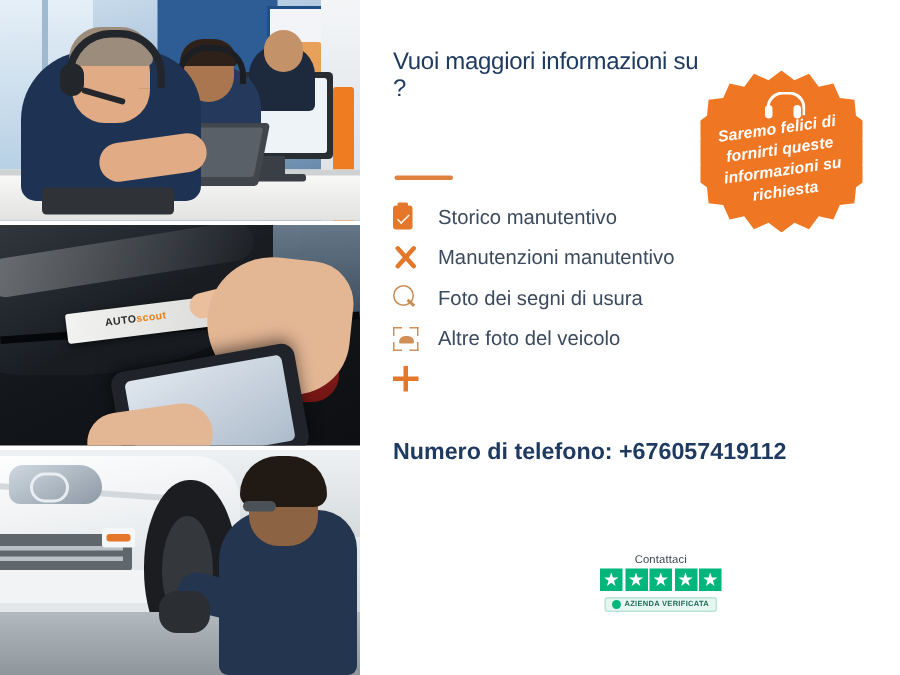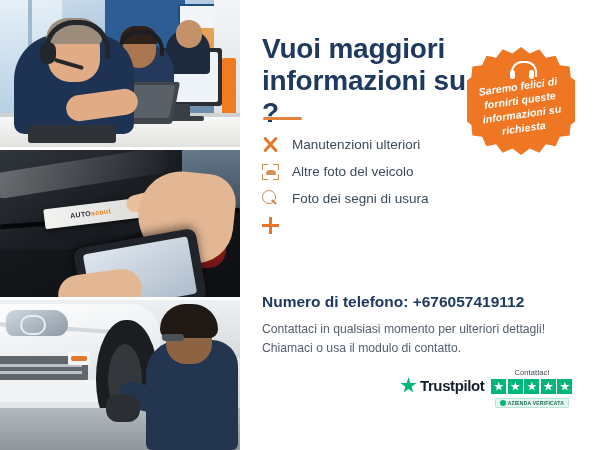--- a/index.html
+++ b/index.html
@@ -89,21 +89,21 @@
   .p3 .glove{position:absolute;left:106px;top:94px;width:34px;height:28px;background:#2b2f34;border-radius:12px;}
   .p3 .badge-p{position:absolute;left:68px;top:52px;width:22px;height:13px;background:#f4f6f7;border-radius:2px;}
   .p3 .badge-p:after{content:"";position:absolute;left:3px;top:4px;width:16px;height:5px;background:#e4772a;border-radius:2px;}
   .p3 .bench{position:absolute;right:0;top:58px;width:46px;height:92px;background:linear-gradient(180deg,#e8ebed,#b9c0c5);}
   .p3 .bench:after{content:"";position:absolute;left:4px;top:26px;right:4px;height:3px;background:#98a0a6;box-shadow:0 22px 0 #98a0a6;}
 
   
   .content{position:relative;flex:1;height:450px;background:#ffffff;padding:0;}
 
   .headline{position:absolute;left:22px;top:33px;width:215px;
-    font-size:28px;line-height:1.14;font-weight:bold;color:#1f3a60;letter-spacing:-.2px;}
+    font-size:16px;line-height:1.14;font-weight:normal;color:#1f3a60;letter-spacing:-.2px;}
 
   .rule{position:absolute;left:23px;top:117px;width:39px;height:3px;background:#e0813e;border-radius:2px;}
 
   
   .badge{position:absolute;left:227px;top:47px;width:108px;height:108px;}
   .badge .blob{position:absolute;inset:0;background:#ef7622;}
   .badge .blob{
     clip-path:polygon(50% 0%,58% 6%,67% 2%,73% 10%,82% 8%,86% 17%,95% 18%,96% 28%,103% 33%,100% 42%,106% 50%,100% 58%,103% 67%,96% 72%,95% 82%,86% 83%,82% 92%,73% 90%,67% 98%,58% 94%,50% 100%,42% 94%,33% 98%,27% 90%,18% 92%,14% 83%,5% 82%,4% 72%,-3% 67%,0% 58%,-6% 50%,0% 42%,-3% 33%,4% 28%,5% 18%,14% 17%,18% 8%,27% 10%,33% 2%,42% 6%);
   }
   .badge .headset{position:absolute;left:44px;top:14px;width:22px;height:16px;}
@@ -246,72 +246,73 @@
       <div class="headset">
         <span class="band"></span>
         <span class="cl"></span>
         <span class="cr"></span>
       </div>
       <div class="btext">Saremo felici di fornirti queste informazioni su richiesta</div>
     </div>
 
     <div class="features">
 
+      <div class="frow">
+        <span class="fico">
+          <span class="ic-clip"></span>
+        </span>
+        <span class="flabel">Storico manutentivo</span>
+      </div>
 
       <div class="frow">
         <span class="fico">
           <span class="ic-tools">
               <i></i>
               <i></i>
             </span>
         </span>
-        <span class="flabel">Manutenzioni ulteriori</span>
+        <span class="flabel">Manutenzioni manutentivo</span>
+      </div>
+
+      <div class="frow">
+        <span class="fico">
+          <span class="ic-mag">
+              <b></b>
+              <s></s>
+            </span>
+        </span>
+        <span class="flabel">Foto dei segni di usura</span>
       </div>
 
       <div class="frow">
         <span class="fico">
           <span class="ic-scan">
               <u></u>
               <u></u>
               <u></u>
               <u></u>
               <em></em>
             </span>
         </span>
         <span class="flabel">Altre foto del veicolo</span>
       </div>
 
       <div class="frow">
         <span class="fico">
-          <span class="ic-mag">
-              <b></b>
-              <s></s>
-            </span>
-        </span>
-        <span class="flabel">Foto dei segni di usura</span>
-      </div>
-
-      <div class="frow">
-        <span class="fico">
           <span class="ic-plus">
               <i></i>
               <i></i>
             </span>
         </span>
       </div>
     </div>
 
     <div class="phone">Numero di telefono: +676057419112</div>
-    <div class="sub">Contattaci in qualsiasi momento per ulteriori dettagli! Chiamaci o usa il modulo di contatto.</div>
 
     <div class="tp">
-      <div class="tp-brand">
-        <span class="tp-star"></span>
-        <span class="tp-name">Trustpilot</span>
-      </div>
       <div class="tp-right">
         <span class="tp-rating-label">Contattaci</span>
         <span class="tp-stars">
           <span class="tp-box">
               <i></i>
             </span>
           <span class="tp-box">
               <i></i>
             </span>
           <span class="tp-box">

